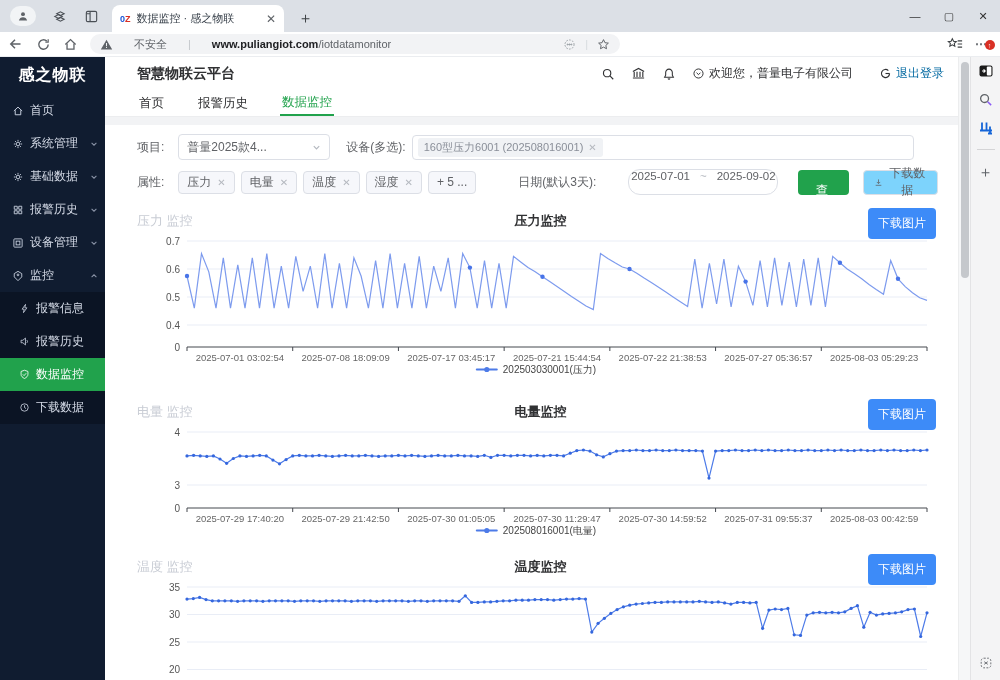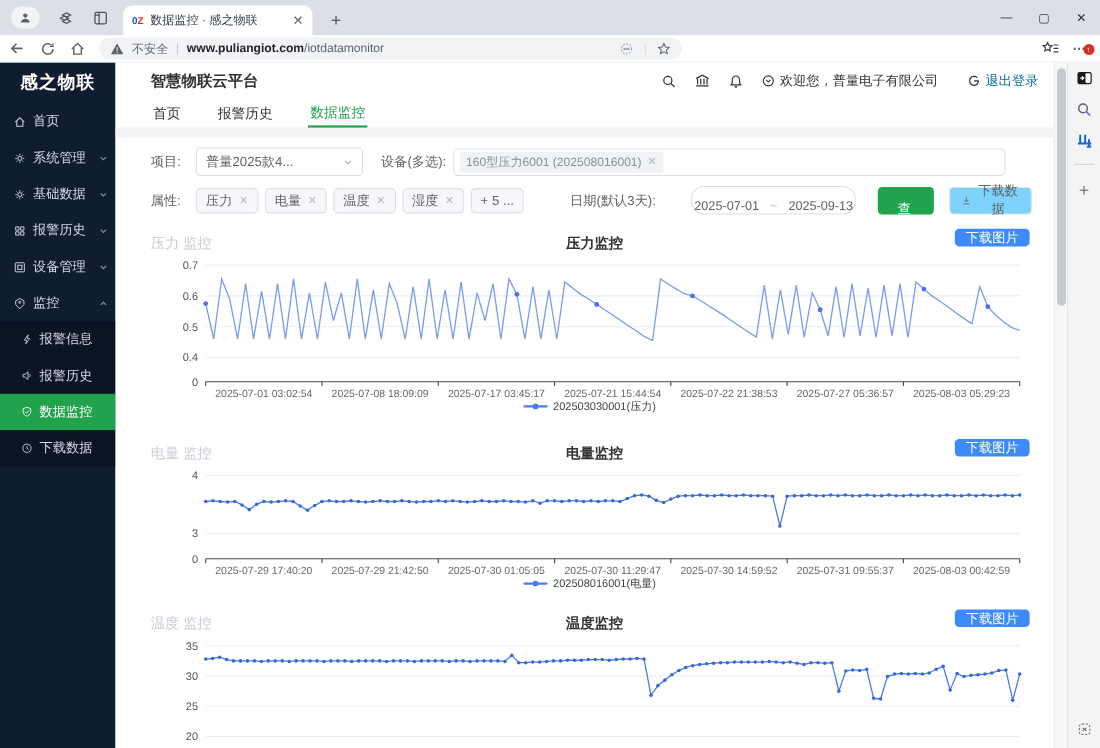--- a/index.html
+++ b/index.html
@@ -16,21 +16,21 @@
   .btab .ttl { flex:1; white-space:nowrap; overflow:hidden; }
   .favicon { font-weight:bold; font-size:9px; letter-spacing:0; }
   .favicon .f0 { color:#1a56d6; } .favicon .fz { color:#d93025; }
   .tabclose { color:#5f6368; font-size:12px; }
   .newtab { font-size:15px; color:#3c4043; margin:0 0 4px 14px; }
   .wincontrols { position:absolute; right:0; top:0; height:32px; display:flex; }
   .wincontrols span { width:34px; height:32px; display:flex; align-items:center; justify-content:center; color:#333; font-size:11px; }
 
   .addressbar { height:25px; background:#fff; display:flex; align-items:center; padding:0 8px; gap:12px; border-bottom:1px solid #ebedf0; }
   .nav-ic { color:#5f6368; display:flex; align-items:center; }
-  .urlpill { flex:1; height:20px; background:#f2f3f5; border-radius:10px; display:flex; align-items:center; padding:0 10px; gap:7px; font-size:11px; color:#5f6368; max-width:530px; }
+  .urlpill { flex:1; height:20px; background:#f2f3f5; border-radius:10px; display:flex; align-items:center; padding:0 10px; gap:21px; font-size:11px; color:#5f6368; max-width:530px; }
   .urlpill .host { color:#202124; font-weight:bold; }
   .urlpill .path { color:#5f6368; }
   .pill-sep { color:#c3c6cb; }
   .addr-right { display:flex; align-items:center; gap:12px; margin-left:auto; padding-right:4px; position:relative; }
   .dots-badge { position:relative; font-weight:bold; color:#5f6368; font-size:12px; letter-spacing:1px; }
   .dots-badge .badge { position:absolute; right:-7px; top:3px; width:10px; height:10px; background:#d93025; border-radius:50%; color:#fff; font-size:7px; display:flex; align-items:center; justify-content:center; font-weight:bold; }
 
   
   .approw { display:flex; height:623px; position:relative; }
   .sidebar { width:105px; background:#101c30; flex-shrink:0; color:#d6dce8; font-size:12px; }
@@ -57,30 +57,30 @@
   .filters { padding:9px 20px 2px 32px; font-size:12px; color:#606266; }
   .frow { display:flex; align-items:center; margin-bottom:9px; gap:6px; }
   .flabel { white-space:nowrap; }
   .selectbox { width:152px; height:26px; border:1px solid #dcdfe6; border-radius:4px; display:flex; align-items:center; padding:0 8px; color:#606266; background:#fff; }
   .selectbox .val { flex:1; white-space:nowrap; overflow:hidden; }
   .bigselect { flex:1; max-width:502px; height:25px; border:1px solid #dcdfe6; border-radius:4px; display:flex; align-items:center; padding:0 5px; background:#fff; }
   .tag { background:#f0f2f5; border-radius:3px; padding:2px 6px; font-size:11px; color:#8a8f99; display:flex; align-items:center; gap:5px; white-space:nowrap; }
   .tag .x { color:#b4b8bf; font-size:10px; }
   .attrtag { background:#f6f7fb; border:1px solid #dcdfe6; border-radius:4px; height:23px; display:flex; align-items:center; padding:0 8px; gap:6px; color:#606266; white-space:nowrap; }
   .attrtag .x { color:#b4b8bf; font-size:10px; }
-  .dateinput { width:180px; height:26px; border:1px solid #dcdfe6; border-radius:12px; display:flex; align-items:flex-end; justify-content:center; gap:10px; color:#606266; font-size:11.5px; background:#fff;margin-left:26px; }
+  .dateinput { width:180px; height:26px; border:1px solid #dcdfe6; border-radius:12px; display:flex; align-items:flex-start; justify-content:center; gap:10px; color:#606266; font-size:11.5px; background:#fff;margin-left:26px; }
   .btn-green { background:#21a24c; color:#fff; border:none; border-radius:4px; height:25px; padding:12px 10px; font-size:12px; letter-spacing:3px; margin-left:14px; }
   .btn-plain { background:#7dd3fc; color:#606266; border:1px solid #dcdfe6; border-radius:4px; height:25px; padding:0 10px; font-size:12px; display:flex; align-items:center; gap:5px; margin-left:8px; }
 
   .chart { padding:0 14px 0 32px; }
   .c1 { margin-top:2px; } .c2 { margin-top:16px; } .c3 { margin-top:12px; }
   .chead { position:relative; height:25px; display:flex; align-items:center; }
   .cside { color:#c8ccd4; font-size:13px; }
   .ctitle { position:absolute; left:0; right:0; text-align:center; font-weight:bold; font-size:13px; color:#303133; }
-  .cbtn { position:absolute; right:8px; top:0; background:#3d8bf8; color:#fff; border:none; border-radius:4px; height:16px; padding:0 10px; font-size:12px; }
+  .cbtn { position:absolute; right:8px; top:0; background:#3d8bf8; color:#fff; border:none; border-radius:4px; height:31px; padding:0 10px; font-size:12px; }
 
   
   .pagescroll { width:12px; background:#f6f7f8; border-left:1px solid #ecedee; position:relative; flex-shrink:0; }
   .pagescroll .thumb { position:absolute; left:2px; top:5px; width:8px; height:216px; background:#c5c8cc; border-radius:4px; }
   .edgerail { width:30px; background:#f4f4f5; border-left:1px solid #e3e3e5; flex-shrink:0; display:flex; flex-direction:column; align-items:center; padding-top:6px; gap:13px; position:relative; }
   .rail-div { width:18px; height:1px; background:#d4d4d6; }
   .rail-bottom { position:absolute; bottom:10px; left:0; right:0; display:flex; justify-content:center; color:#6a6d72; }
 </style>
 </head>
 <body>
@@ -347,21 +347,21 @@
             <span>湿度</span>
             <span class="x">✕</span>
           </div>
         <div class="attrtag">
             <span>+ 5 ...</span>
           </div>
         <span class="flabel" style="margin-left:36px;">日期(默认3天):</span>
         <div class="dateinput">
           <span>2025-07-01</span>
           <span style="color:#b4b8bf">~</span>
-          <span>2025-09-13</span>
+          <span>2025-09-02</span>
         </div>
         <button class="btn-green">查 询</button>
         <button class="btn-plain">
           <svg width="11" height="11" viewBox="0 0 16 16" fill="none" stroke="#606266" stroke-width="1.4">
               <path d="M8 2.5v7M5 7l3 3 3-3M3 13h10"></path>
             </svg>
           <span>下载数据</span>
         </button>
       </div>
     </div>

